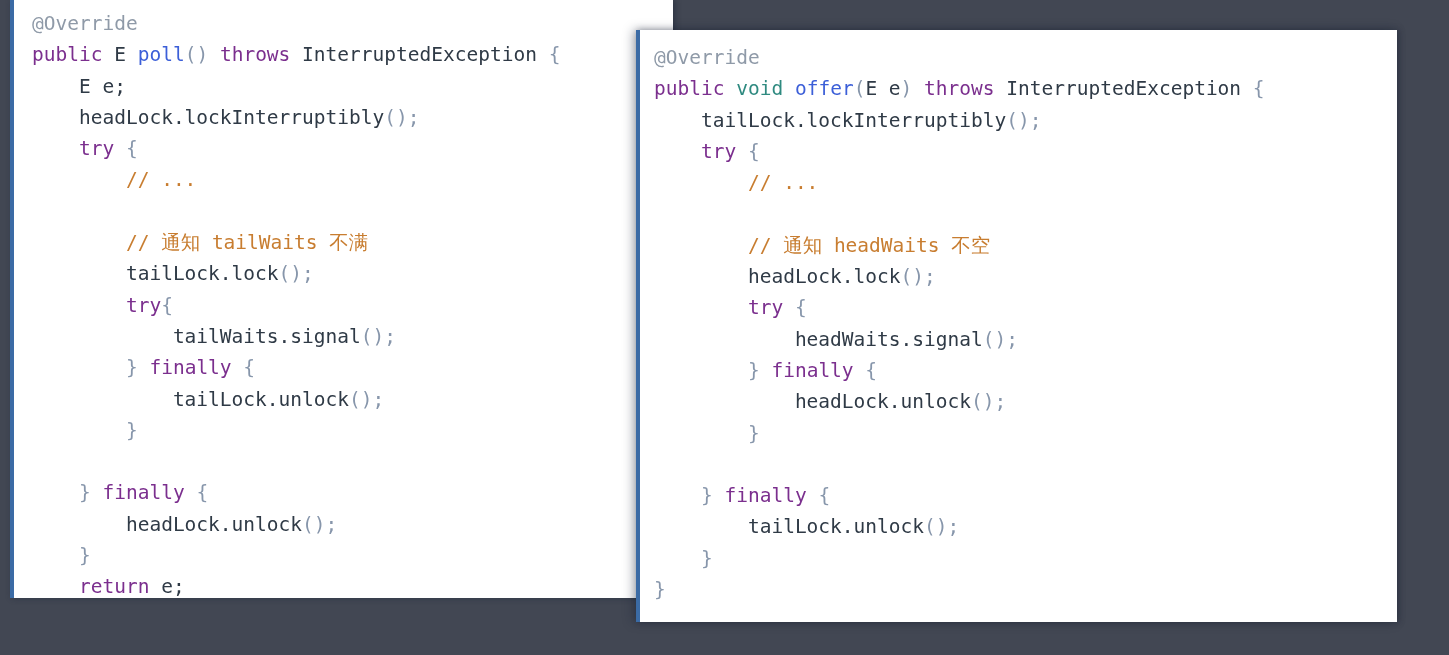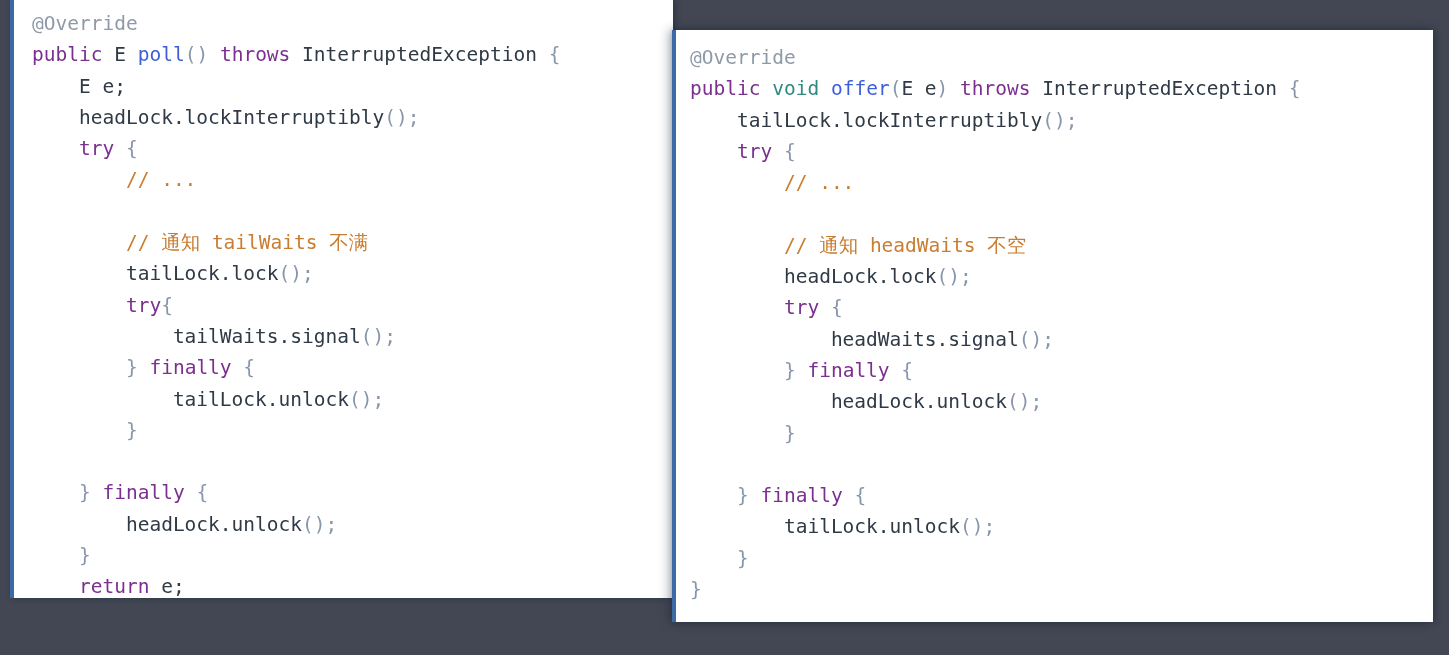--- a/index.html
+++ b/index.html
@@ -16,21 +16,21 @@
     box-sizing:border-box;
     overflow:hidden;
   }
   #panel-left{
     left:10px;top:0px;width:663px;height:598px;
     border-left:4px solid #3b6ba5;
     border-top:0;
     box-shadow:2px 0 6px rgba(20,30,50,.45);
   }
   #panel-right{
-    left:672px;top:30px;width:761px;height:592px;
+    left:636px;top:30px;width:761px;height:592px;
     border-left:4px solid #3b6ba5;
     box-shadow:-3px 0 10px rgba(20,30,50,.35), 2px 0 6px rgba(20,30,50,.35);
   }
   .code{
     margin:0;
     font-family:"DejaVu Sans Mono","Liberation Mono",monospace;
     font-size:19.5px;
     line-height:31.3px;
     white-space:pre;
     color:#2f3a46;

